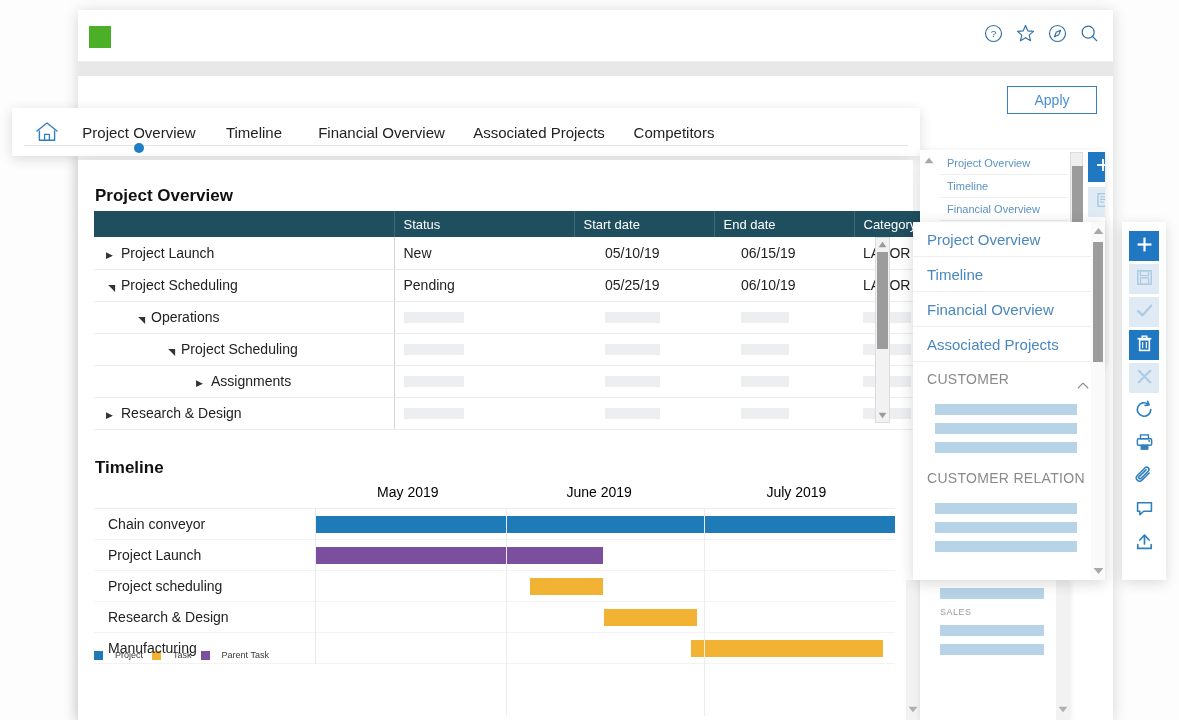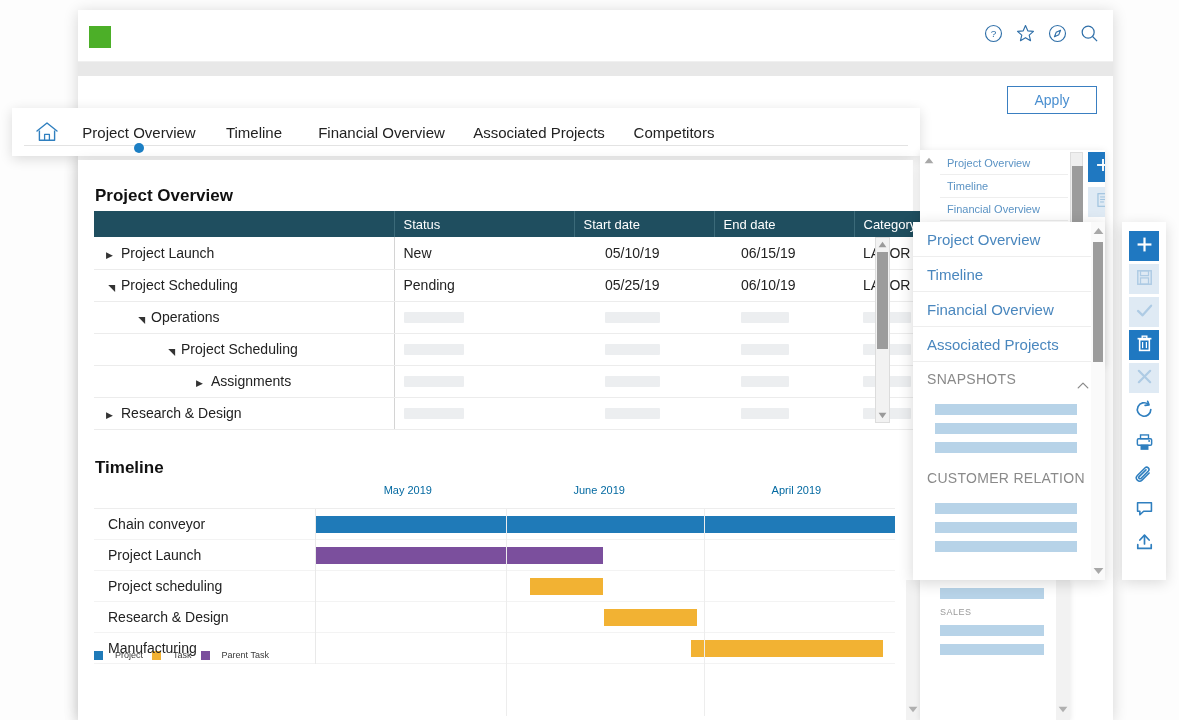--- a/index.html
+++ b/index.html
@@ -139,21 +139,21 @@
   }
   .legend-item { display: flex; align-items: center; gap: 12px; }
   .legend-sw { width: 9px; height: 9px; display: inline-block; }
   .legend-lb { font-size: 9px; color: #3a3a3a; }
 
   .gantt { position: absolute; left: 16px; top: 324px; width: 801px; height: 232px; }
   .gantt-months {
     position: absolute; left: 221px; top: 0; right: 0; height: 24px;
   }
   .gantt-month {
-    position: absolute; top: 0; font-size: 11px; color: #0369a1;
+    position: absolute; top: 0; font-size: 14px; color: #000000;
     transform: translateX(-50%); white-space: nowrap;
   }
   .gantt-grid {
     position: absolute; left: 0; top: 24px; right: 0; bottom: 0;
     border-top: 1px solid #ededed;
   }
   .gantt-row {
     position: relative; height: 31px; border-bottom: 1px solid #f3f3f3;
   }
   .gantt-label {
@@ -457,21 +457,21 @@
         <div class="legend-item">
           <span class="legend-sw" style="background: rgb(123, 79, 157);"></span>
           <span class="legend-lb">Parent Task</span>
         </div>
       </div>
 
     <div class="gantt">
       <div class="gantt-months" id="gantt-months">
           <div class="gantt-month" style="left: 16%;">May 2019</div>
           <div class="gantt-month" style="left: 49%;">June 2019</div>
-          <div class="gantt-month" style="left: 83%;">April 2019</div>
+          <div class="gantt-month" style="left: 83%;">July 2019</div>
         </div>
       <div class="gantt-grid" id="gantt-grid">
           <div class="gantt-row">
             <div class="gantt-label">Chain conveyor</div>
             <div class="gantt-lane">
               <div class="gbar" style="left: 0%; width: 100%; background: rgb(31, 122, 184);"></div>
             </div>
           </div>
           <div class="gantt-row">
             <div class="gantt-label">Project Launch</div>
@@ -563,21 +563,21 @@
         </svg>
     </div>
   </div>
 
   <div class="fg-panel">
     <div id="fg-content">
         <div class="fg-item">Project Overview</div>
         <div class="fg-item">Timeline</div>
         <div class="fg-item">Financial Overview</div>
         <div class="fg-item">Associated Projects</div>
-        <div class="fg-group"><span>SNAPSHOTS</span><span class="chev"><svg width="16" height="16" viewBox="0 0 20 20">
+        <div class="fg-group"><span>CUSTOMER</span><span class="chev"><svg width="16" height="16" viewBox="0 0 20 20">
               <polyline points="4,12.4 10,6.4 16,12.4" fill="none" stroke="#8a8a8a" stroke-width="1.6" stroke-linecap="round" stroke-linejoin="round"></polyline>
             </svg></span></div>
         <div class="fg-bar"></div>
         <div class="fg-bar"></div>
         <div class="fg-bar"></div>
         <div class="fg-group"><span>CUSTOMER RELATION</span></div>
         <div class="fg-bar"></div>
         <div class="fg-bar"></div>
         <div class="fg-bar"></div>
       </div>

